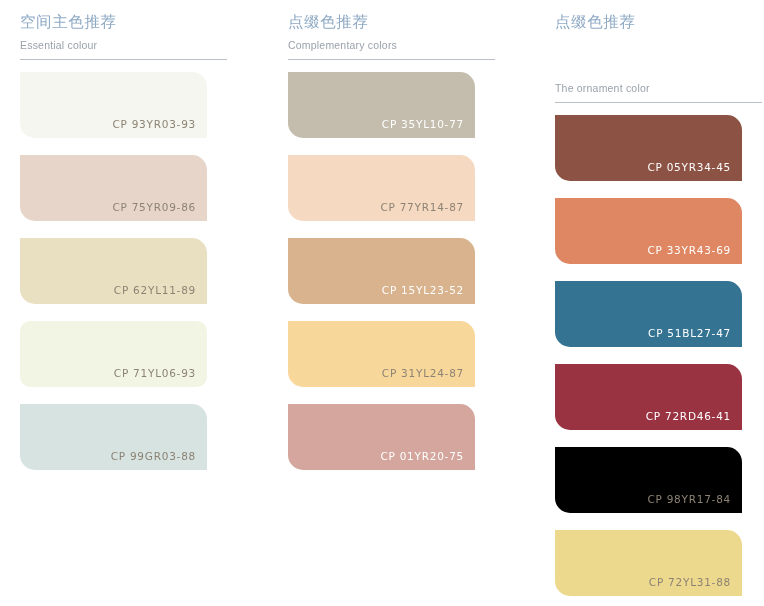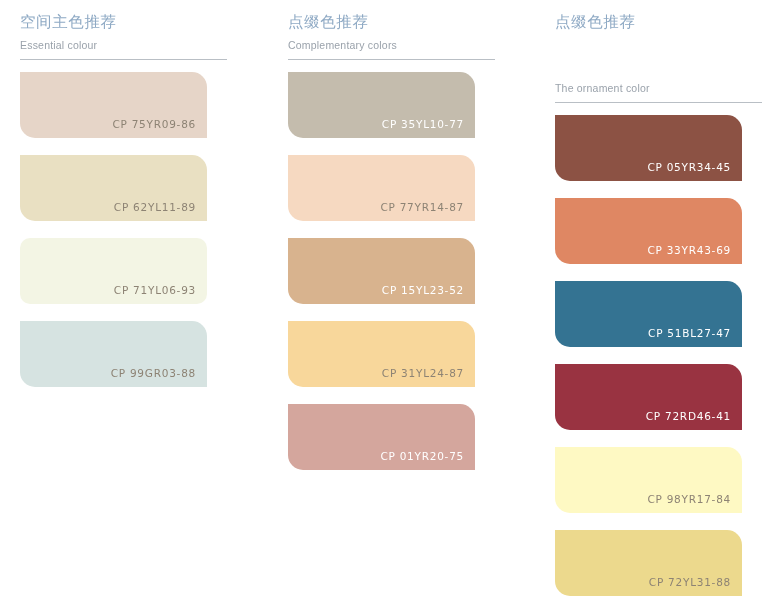--- a/index.html
+++ b/index.html
@@ -84,20 +84,23 @@
 
 <div class="board">
 
   <div class="column col-0">
     <div class="col-head">
       <div class="col-title" style="color: rgb(142, 169, 196);">空间主色推荐</div>
       <div class="col-sub" style="color: rgb(154, 162, 171);">Essential colour</div>
       <div class="col-rule" style="background: rgb(185, 191, 197);"></div>
     </div>
     <div class="swatch-list">
+      <div class="swatch" style="background: rgb(244, 246, 239);">
+        <span class="swatch-code" style="color: rgb(141, 131, 116);">CP 93YR03-93</span>
+      </div>
       <div class="swatch" style="background: rgb(230, 213, 200);">
         <span class="swatch-code" style="color: rgb(141, 131, 116);">CP 75YR09-86</span>
       </div>
       <div class="swatch" style="background: rgb(233, 224, 194);">
         <span class="swatch-code" style="color: rgb(141, 131, 116);">CP 62YL11-89</span>
       </div>
       <div class="swatch" style="background: rgb(243, 245, 228); border-radius: 10px;">
         <span class="swatch-code" style="color: rgb(141, 131, 116);">CP 71YL06-93</span>
       </div>
       <div class="swatch" style="background: rgb(214, 227, 225);">
@@ -143,21 +146,21 @@
       </div>
       <div class="swatch" style="background: rgb(223, 135, 99);">
         <span class="swatch-code" style="color: rgb(255, 255, 255);">CP 33YR43-69</span>
       </div>
       <div class="swatch" style="background: rgb(52, 115, 146);">
         <span class="swatch-code" style="color: rgb(255, 255, 255);">CP 51BL27-47</span>
       </div>
       <div class="swatch" style="background: rgb(153, 51, 65);">
         <span class="swatch-code" style="color: rgb(255, 255, 255);">CP 72RD46-41</span>
       </div>
-      <div class="swatch" style="background: #fef9c3;">
+      <div class="swatch" style="background: #000000;">
         <span class="swatch-code" style="color: rgb(141, 131, 116);">CP 98YR17-84</span>
       </div>
       <div class="swatch" style="background: rgb(236, 217, 141);">
         <span class="swatch-code" style="color: rgb(141, 131, 116);">CP 72YL31-88</span>
       </div>
     </div>
   </div>
 
 </div>
 

